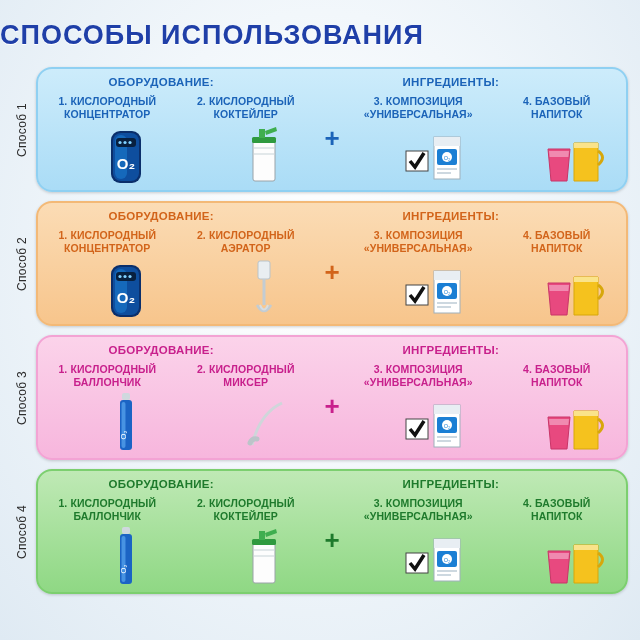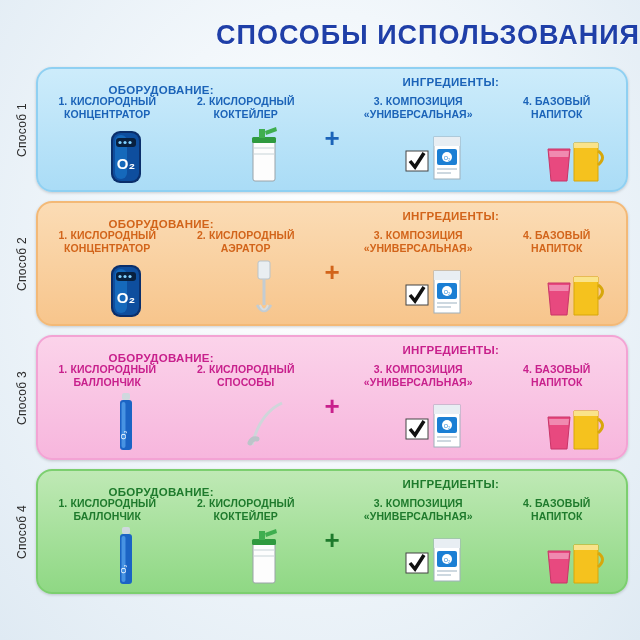--- a/index.html
+++ b/index.html
@@ -8,21 +8,21 @@
   }
   body {
     width: 640px;
     height: 640px;
     overflow: hidden;
     font-family: "Liberation Sans", sans-serif;
     background: radial-gradient(ellipse at 50% 40%, #ffffff 0%, #f2f7fb 45%, #dfeaf3 100%);
     position: relative;
   }
   #page-title {
-    text-align: right;
+    text-align: left;
     font-size: 27px;
     font-weight: bold;
     letter-spacing: 1px;
     color: #1f3fa8;
     padding-top: 22px;
     line-height: 1;
     text-shadow: 0 1px 0 #ffffff;
   }
   .rows {
     margin-top: 18px;
@@ -57,21 +57,21 @@
     box-shadow: 0 1px 3px rgba(0,0,0,0.18);
     overflow: hidden;
   }
   .panel .group-head {
     position: absolute;
     top: 7px;
     font-size: 11.5px;
     font-weight: bold;
     letter-spacing: 0.3px;
   }
-  .panel .group-head.equip { left: 12%; margin-top: 8px; }
+  .panel .group-head.equip { left: 12%; }
   .panel .group-head.ingr { left: 62%; }
 
   .cols {
     position: absolute;
     top: 24px;
     left: 0;
     right: 0;
     bottom: 2px;
     display: flex;
   }
@@ -324,21 +324,21 @@
               <rect x="7" y="9" width="12" height="50" rx="3" fill="#1b64c4"></rect>
               <rect x="8.5" y="11" width="4" height="46" rx="2" fill="#5aa6ef" opacity="0.7"></rect>
               <text x="13" y="44" font-size="7.5" fill="#ffffff" text-anchor="middle" transform="rotate(-90 13 44)" font-family="Liberation Sans, sans-serif">O₂</text>
             </svg>
           </div>
         </div>
         <div class="col">
           <div class="col-title">
             <span>2.</span>
             <span>КИСЛОРОДНЫЙ</span><br>
-            <span>СПОСОБЫ</span>
+            <span>МИКСЕР</span>
           </div>
           <div class="art">
             <svg width="60" height="56" viewBox="0 0 60 56">
               <path d="M48 6 q-22 10 -30 42" fill="none" stroke="#cfd6da" stroke-width="3"></path>
               <path d="M16 46 q2 -5 7 -4" fill="none" stroke="#bcc4c9" stroke-width="5" stroke-linecap="round"></path>
             </svg>
           </div>
         </div>
         <div class="col plus">
           <div class="plus-sign">+</div>

